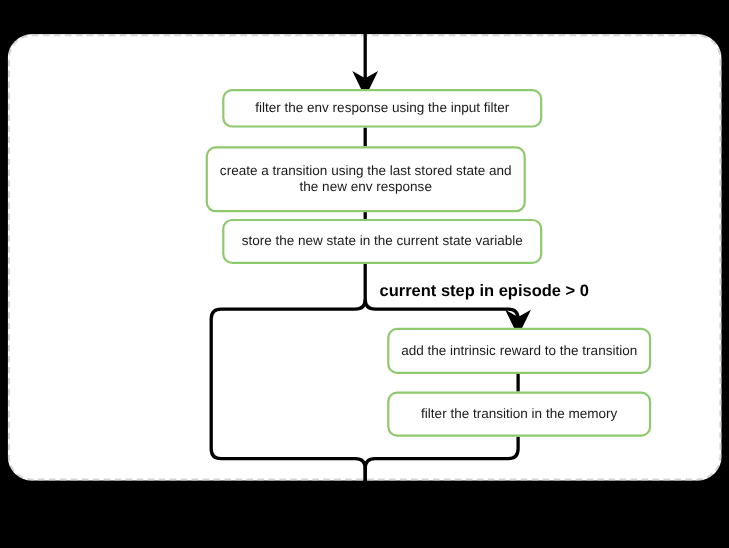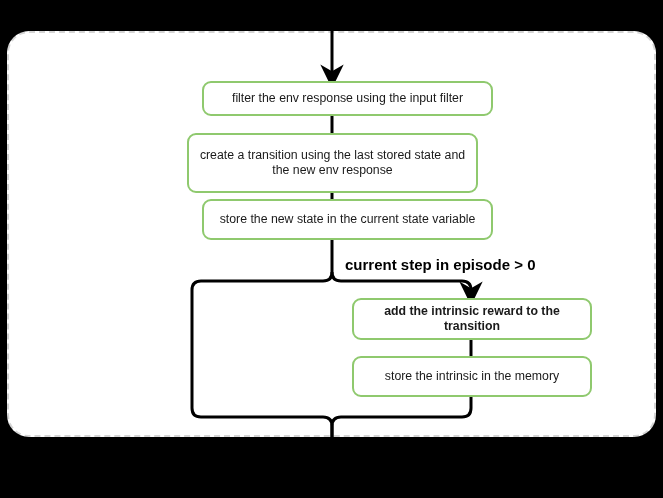--- a/index.html
+++ b/index.html
@@ -58,21 +58,21 @@
     justify-content: center;
     text-align: center;
     color: #1a1a1a;
     font-size: 12.3px;
     line-height: 15px;
     padding: 2px 9px;
   }
   #step-filter        { left: 202px; top: 81px;  width: 291px; height: 35px; }
   #step-create        { left: 187px; top: 133px; width: 291px; height: 60px; }
   #step-store-state   { left: 187px; top: 199px; width: 291px; height: 41px; margin-left: 15px; }
-  #step-intrinsic     { left: 352px; top: 298px; width: 240px; height: 42px; font-weight: bold; }
+  #step-intrinsic     { left: 352px; top: 298px; width: 240px; height: 42px; }
   #step-store-trans   { left: 352px; top: 356px; width: 240px; height: 41px; }
 
   
   #branch-label {
     position: absolute;
     left: 345px;
     top: 256px;
     font-size: 15px;
     font-weight: bold;
     color: #000000;
@@ -112,17 +112,17 @@
   </svg>
 
   <div class="step-box" id="step-filter">filter the env response using the input filter</div>
 
   <div class="step-box" id="step-create">create a transition using the last stored state and the new env response</div>
 
   <div class="step-box" id="step-store-state">store the new state in the current state variable</div>
 
   <div class="step-box" id="step-intrinsic">add the intrinsic reward to the transition</div>
 
-  <div class="step-box" id="step-store-trans">store the intrinsic in the memory</div>
+  <div class="step-box" id="step-store-trans">filter the transition in the memory</div>
 
   <div id="branch-label">current step in episode &gt; 0</div>
 
 </div>
 
 </body></html>

